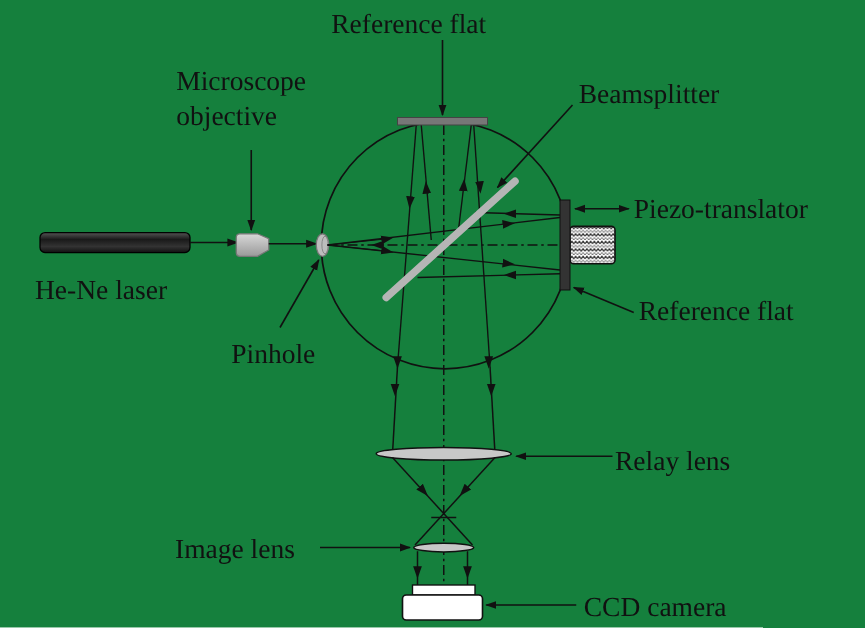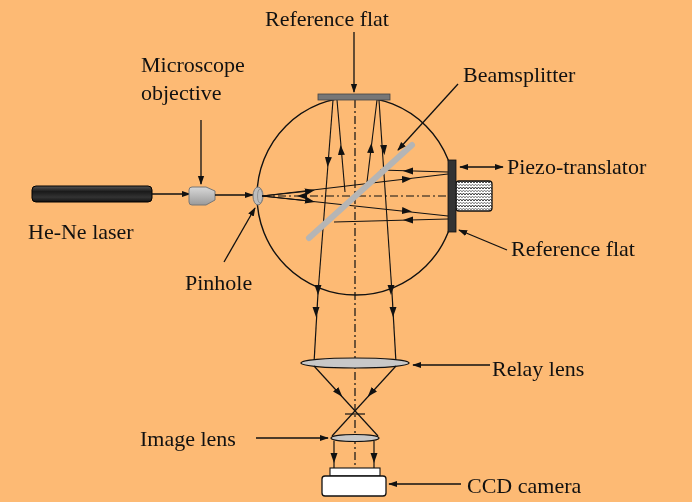--- a/index.html
+++ b/index.html
@@ -1,16 +1,16 @@
 <!DOCTYPE html>
 <html><head>
   <meta charset="utf-8">
   <style>
     html, body { margin: 0; padding: 0; background: #ffffff; }
-    #stage { position: relative; width: 692px; height: 502px; overflow: hidden; background: #fdba74; }
+    #stage { position: relative; width: 692px; height: 502px; overflow: hidden; background: #15803d; }
     svg { position: absolute; left: 0; top: 0; }
     .lbl { font-family: "Liberation Serif", "DejaVu Serif", serif; font-size: 22px; fill: #111; }
   </style>
 </head>
 <body>
 
 <div id="stage">
 <svg width="692" height="502" viewBox="0 0 692 502">
   <defs>
     <marker id="ah" viewBox="0 0 10 10" refX="9" refY="5" markerWidth="9" markerHeight="9" orient="auto-start-reverse" markerUnits="userSpaceOnUse">

